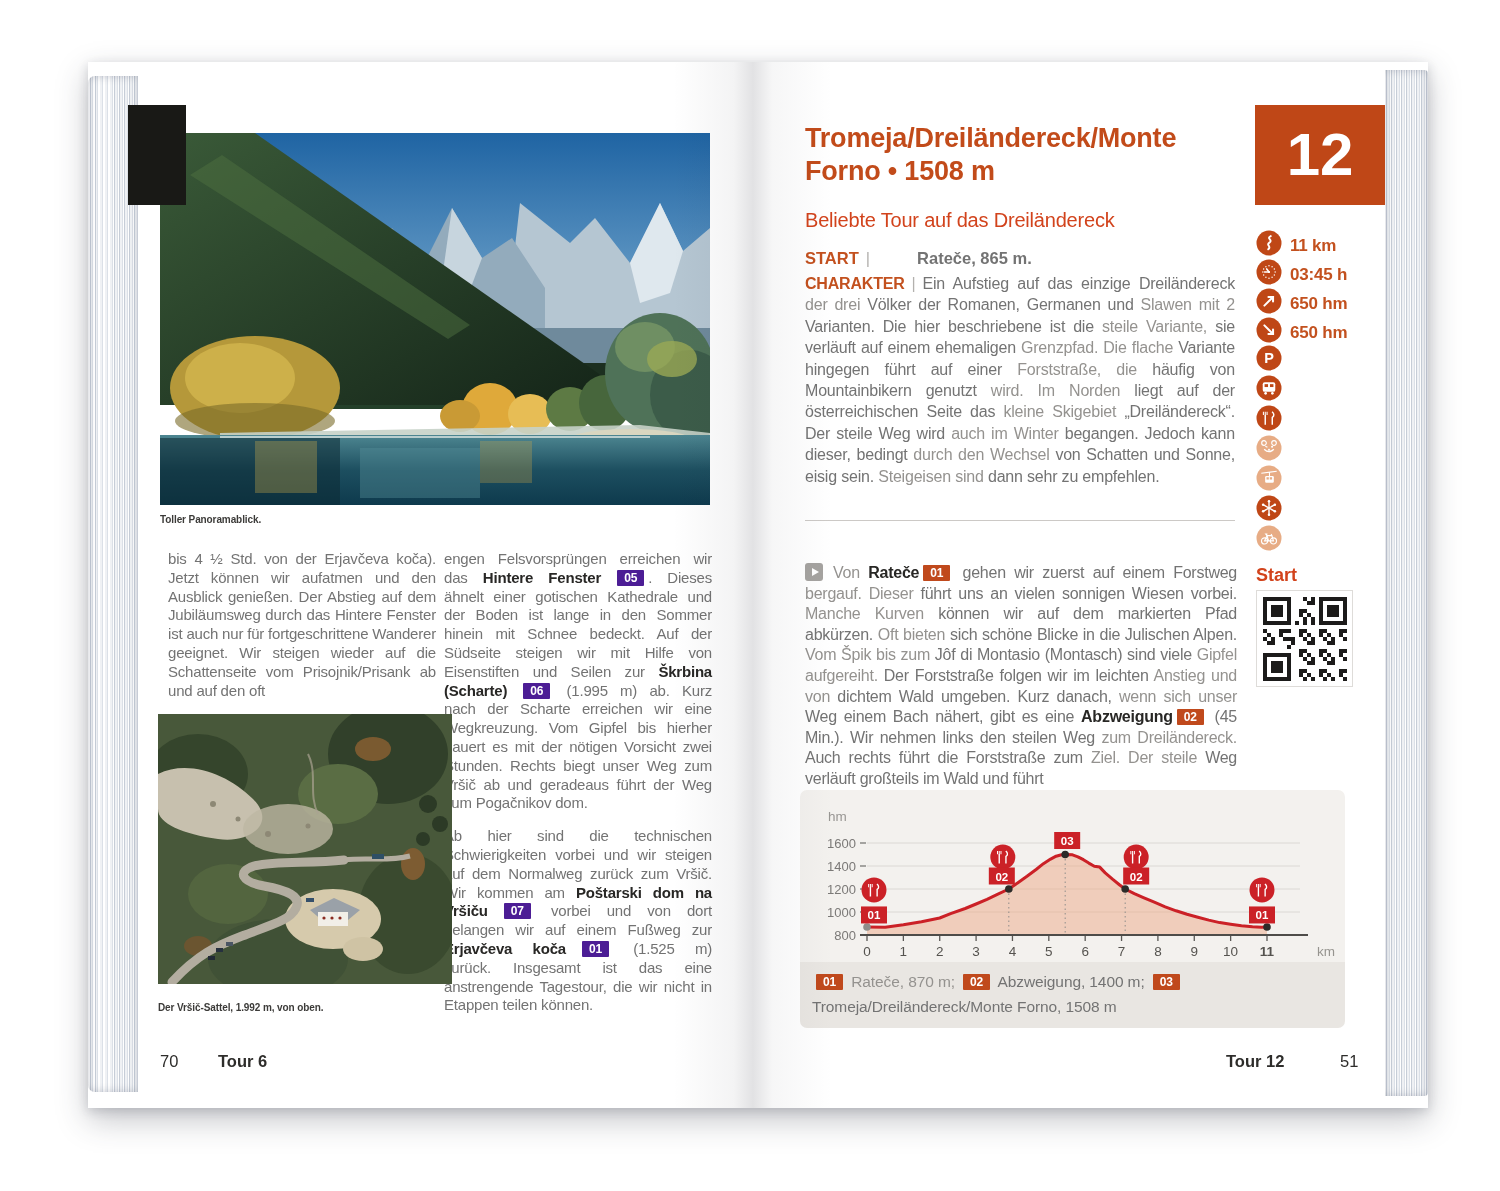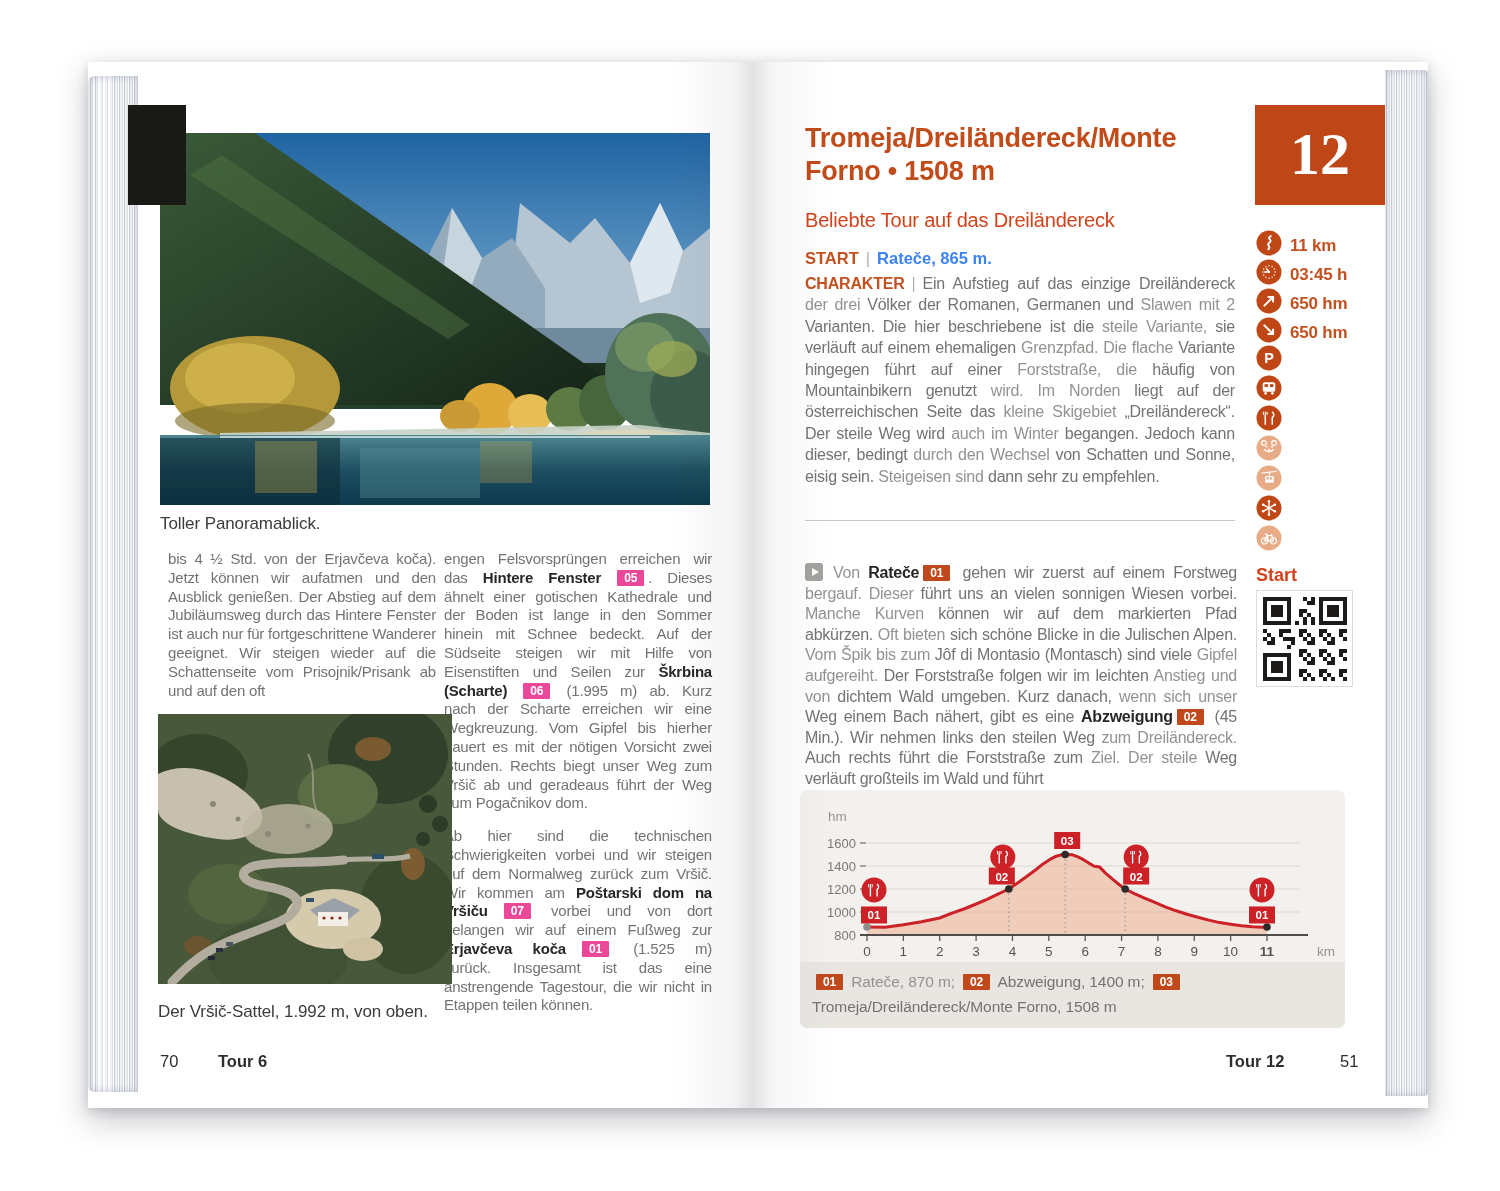--- a/index.html
+++ b/index.html
@@ -9,46 +9,46 @@
   .edge{position:absolute;background:repeating-linear-gradient(90deg,#ffffff 0 1.5px,#c6cdd7 1.5px 2.5px,#eff1f4 2.5px 4px,#dbe0e7 4px 5px);box-shadow:inset 0 0 8px rgba(60,70,90,.28);}
   .edge-left{left:0;top:14px;bottom:16px;width:50px;border-radius:7px 0 0 7px;}
   .edge-right{right:0;top:8px;bottom:12px;width:43px;border-radius:0 4px 4px 0;}
   .page{position:absolute;top:0;bottom:0;background:#ffffff;}
   .page-left{left:50px;width:612px;}
   .page-right{left:662px;width:635px;}
   .spine{position:absolute;left:585px;top:0;width:160px;height:100%;z-index:5;pointer-events:none;
     background:linear-gradient(90deg,rgba(0,0,0,0) 0%,rgba(30,30,45,.05) 38%,rgba(30,30,45,.13) 50%,rgba(30,30,45,.04) 62%,rgba(0,0,0,0) 100%);}
   .tab-black{position:absolute;left:-10px;top:43px;width:58px;height:100px;background:#191916;z-index:6;}
   .photo{position:absolute;overflow:hidden;}
-  .caption{position:absolute;font-size:17px;color:#3c3b39;letter-spacing:-0.1px;}
+  .caption{position:absolute;font-size:10px;color:#3c3b39;letter-spacing:-0.1px;font-weight:bold;}
   .col{position:absolute;width:268px;text-align:justify;font-size:15px;line-height:18.8px;color:#2e2d2b;letter-spacing:-0.2px;}
   .col p{margin:0 0 14px 0;}
   .sg-g{color:#94928f;}
   .sg-k{color:#737373;}
   .sg-bb{font-weight:bold;color:#282725;}
   .badge{display:inline-block;min-width:21px;padding:1px 3px;margin:0 4px;text-align:center;color:#fff;font-weight:bold;font-size:12px;line-height:14px;border-radius:1px;vertical-align:1px;}
-  .bdg-k{background:#ec4899;margin-left:16px;}
+  .bdg-k{background:#4c1d95;margin-left:16px;}
   .bdg-o{background:#c0491c;}
   .bdg-leg{background:#c0491c;}
   .footer-strip{position:absolute;top:990px;left:0;right:0;height:26px;font-size:16.5px;color:#2e2d2b;}
   .footer-strip .pagenum{position:absolute;}
   .footer-strip .tourlabel{position:absolute;font-weight:bold;}
   
   .rp-title{position:absolute;left:55px;top:60px;width:460px;font-size:27px;font-weight:bold;color:#c24b1a;line-height:33px;letter-spacing:-0.2px;}
   .rp-subtitle{position:absolute;left:55px;top:147px;font-size:20px;color:#d2431c;letter-spacing:-0.2px;}
   .rp-start{position:absolute;left:55px;top:187px;font-size:16.5px;}
   .lbl{color:#c3511f;font-weight:bold;}
   .pipe{color:#b3b1ae;padding:0 7px;font-weight:normal;}
-  .val{font-weight:bold;color:#3b82f6;}
+  .val{font-weight:bold;color:#737373;margin-left:40px;}
   .rp-charakter{position:absolute;left:55px;top:211px;width:430px;margin:0;text-align:justify;font-size:16px;line-height:21.4px;letter-spacing:-0.2px;}
   .rp-divider{position:absolute;left:55px;top:458px;width:430px;border-top:1px solid #ccc9c6;}
   .rp-body{position:absolute;left:55px;top:501px;width:432px;margin:0;text-align:justify;font-size:16px;line-height:20.6px;letter-spacing:-0.25px;}
   .play-icon{display:inline-block;width:18px;height:18px;background:#a5a3a0;border-radius:3px;vertical-align:-3px;margin-right:10px;position:relative;}
   .play-icon::after{content:"";position:absolute;left:6.5px;top:4.5px;border-left:7px solid #fff;border-top:4.5px solid transparent;border-bottom:4.5px solid transparent;}
-  .tour-badge{position:absolute;left:505px;top:43px;width:130px;height:100px;background:#bf4717;color:#fff;font-size:60px;font-weight:bold;text-align:center;line-height:99px;font-family:Liberation Serif, serif;}
+  .tour-badge{position:absolute;left:505px;top:43px;width:130px;height:100px;background:#bf4717;color:#fff;font-size:60px;font-weight:bold;text-align:center;line-height:99px;}
   .stats{position:absolute;left:506px;top:165px;}
   .stat-row{display:flex;align-items:flex-end;height:29px;}
   .stat-val{margin-left:8px;font-size:17px;font-weight:bold;color:#c3511f;letter-spacing:-0.2px;}
   .features{position:absolute;left:506px;top:283px;}
   .feature{height:30px;}
   .qr-label{position:absolute;left:506px;top:503px;font-size:18px;font-weight:bold;color:#d2431c;}
   .qr-box{position:absolute;left:506px;top:528px;width:97px;height:97px;background:#fff;border:1px solid #dedcd9;box-sizing:border-box;padding:6px;}
   .chartbox{position:absolute;left:50px;top:728px;width:545px;}
   .chart-area{display:block;background:#f3f1ee;border-radius:7px 7px 0 0;}
   .chart-legend{background:#e9e6e2;border-radius:0 0 7px 7px;padding:7px 12px 9px;font-size:15.5px;line-height:25px;color:#2e2d2b;letter-spacing:-0.1px;}

